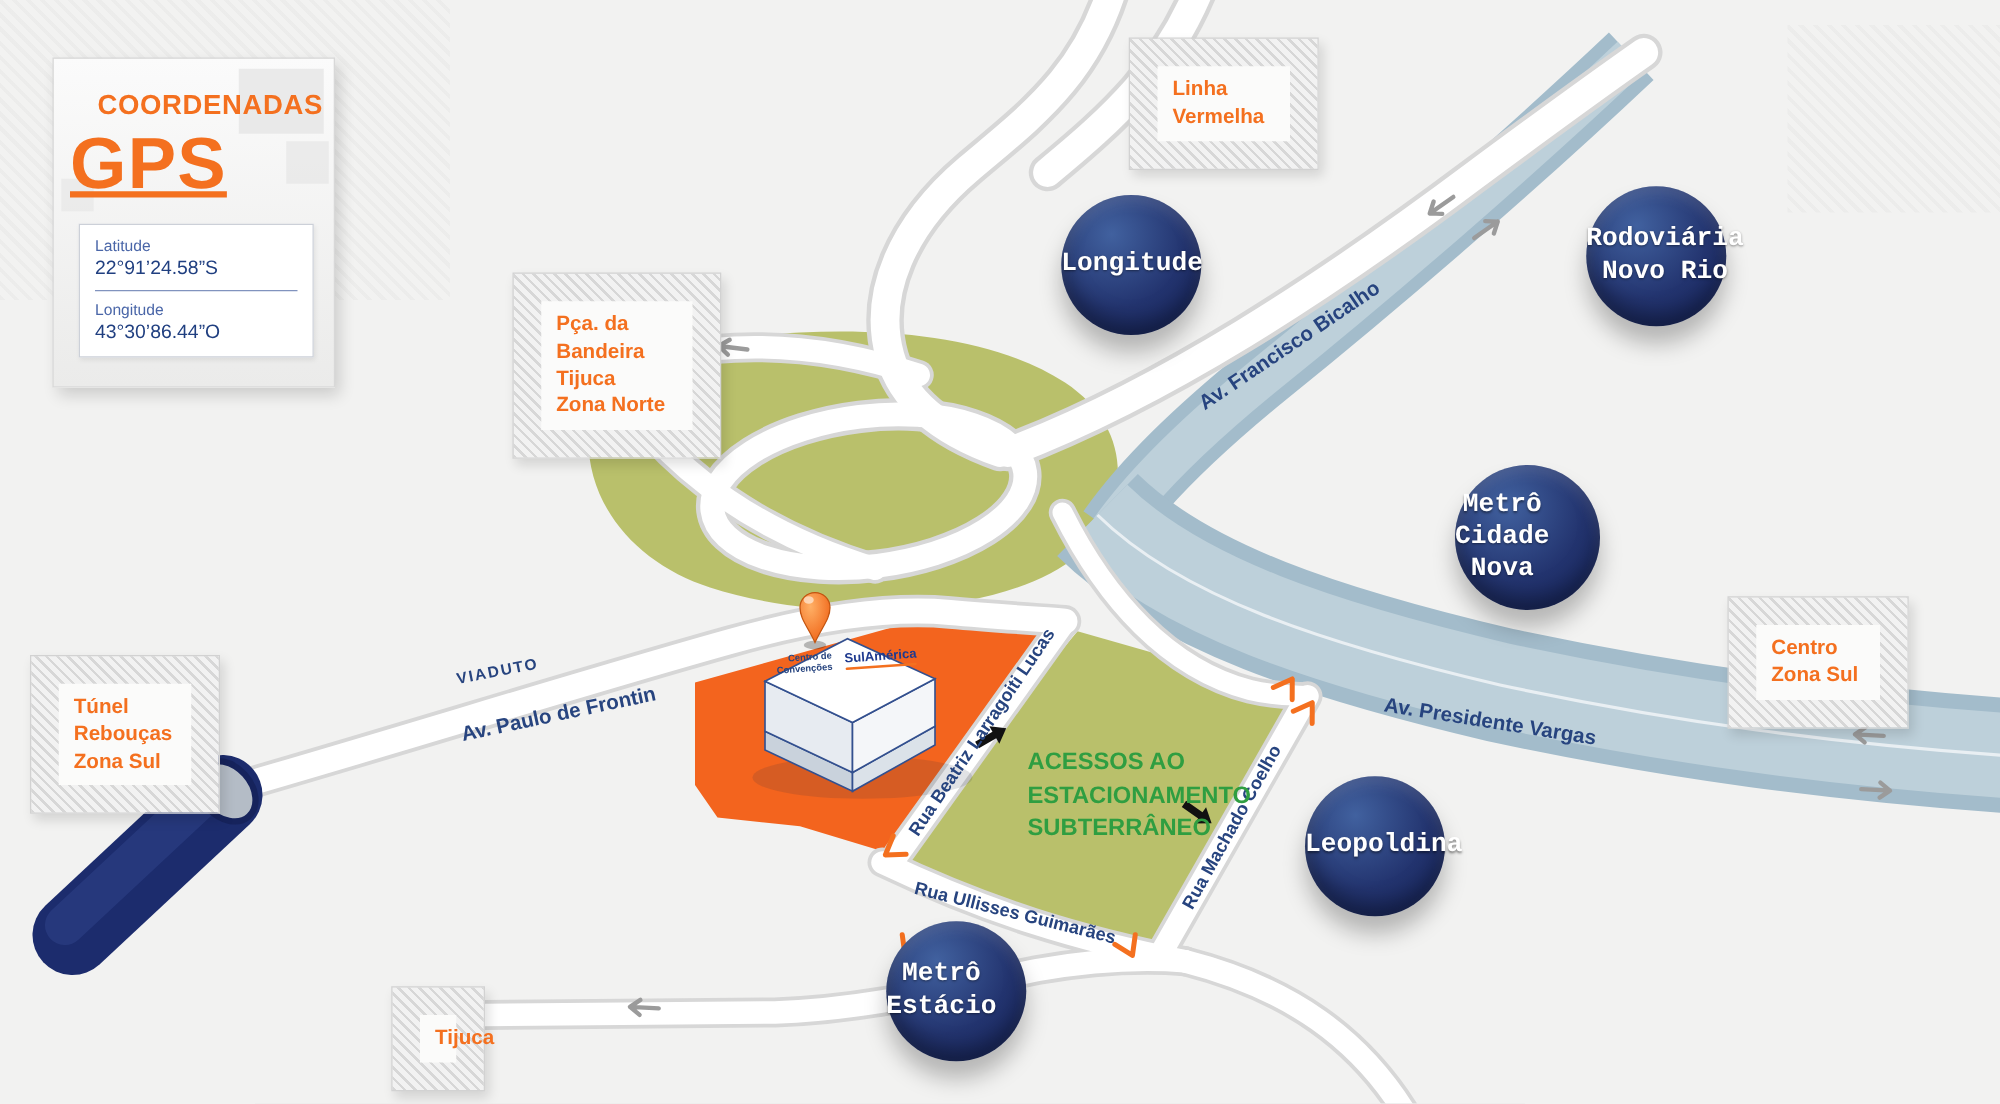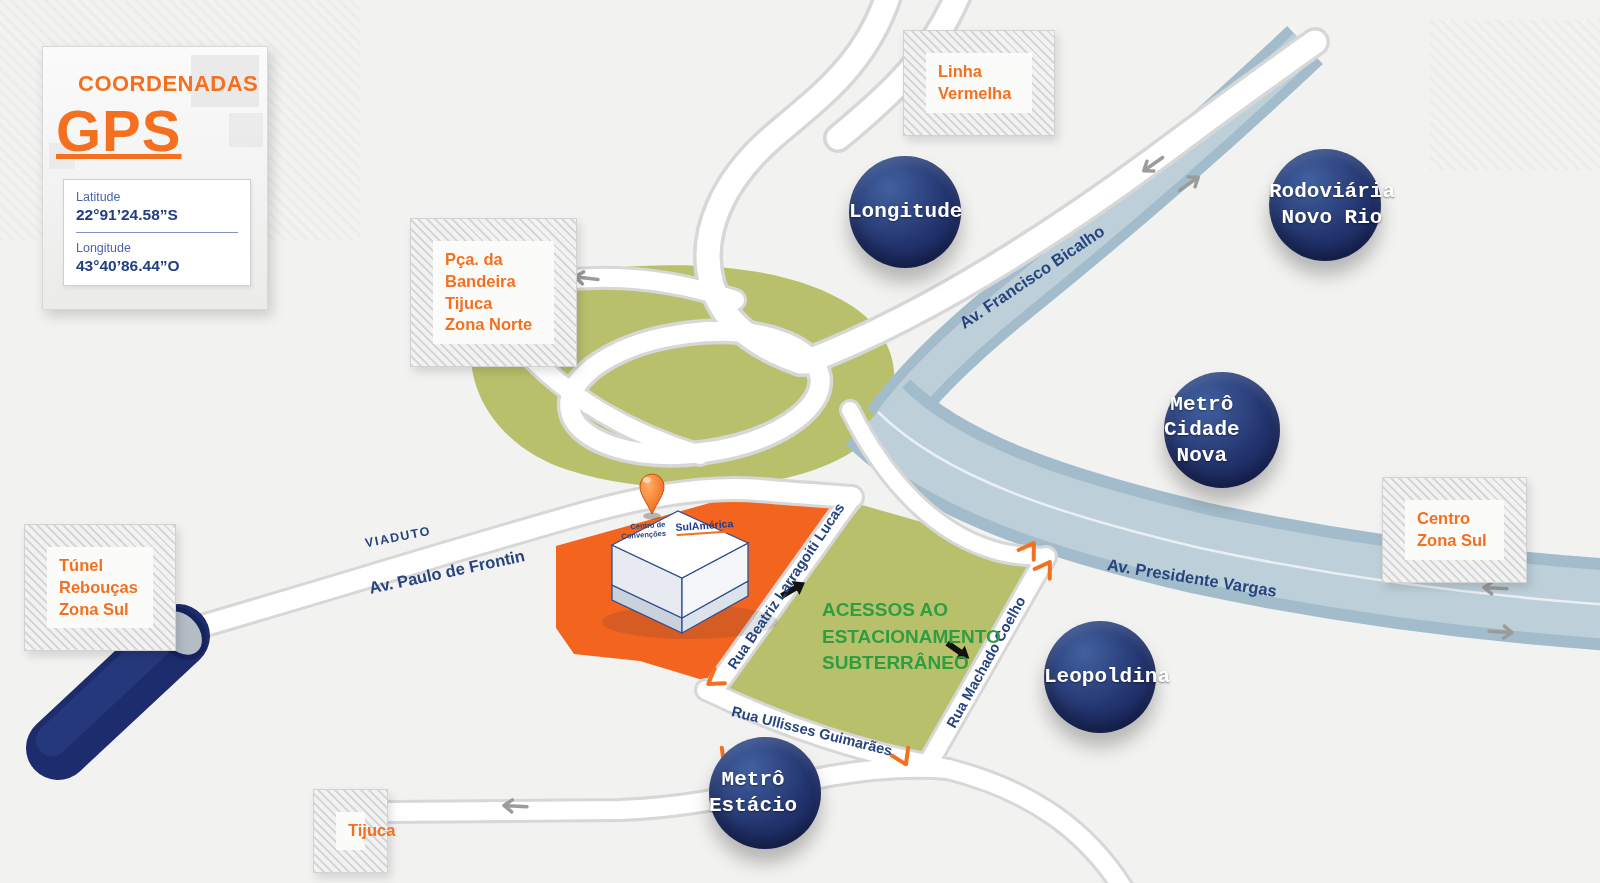--- a/index.html
+++ b/index.html
@@ -60,21 +60,21 @@
   .gps-sq{position:absolute;background:#e0e0df;}
   .gps-title1{position:absolute;left:15px;top:24px;color:#f4701f;font-weight:bold;font-size:22px;letter-spacing:.5px;margin-left:20px;}
   .gps-title2{position:absolute;left:13px;top:50px;color:#f4701f;font-weight:bold;font-size:58px;letter-spacing:1px;text-decoration:underline;}
   .gps-readout{
     position:absolute;left:20px;top:132px;width:188px;
     background:#ffffff;border:1px solid #ccd0d8;
     padding:10px 12px;box-sizing:border-box;
     box-shadow:1px 2px 4px rgba(0,0,0,.08);
   }
   .gps-lbl{color:#4a66a8;font-size:12.5px;margin-bottom:2px;}
-  .gps-val{color:#203f80;font-size:15.5px;font-weight:bold;}
+  .gps-val{color:#203f80;font-size:15.5px;font-weight:normal;}
   .gps-div{border:none;border-top:1px solid #8193be;margin:8px 0;}
   
   .note-parking{
     position:absolute;left:822px;top:597px;
     color:#2f9e41;font-weight:bold;font-size:19px;line-height:1.4;
     white-space:pre-line;
   }
   .venue-logo{
     position:absolute;left:621px;top:519px;width:112px;
     display:flex;align-items:center;gap:5px;
@@ -225,21 +225,21 @@
     <div class="gps-sq" style="left:148px;top:8px;width:68px;height:52px;opacity:.6;"></div>
     <div class="gps-sq" style="left:186px;top:66px;width:34px;height:34px;opacity:.5;"></div>
     <div class="gps-sq" style="left:6px;top:96px;width:26px;height:26px;opacity:.45;"></div>
     <div class="gps-title1">COORDENADAS</div>
     <div class="gps-title2">GPS</div>
     <div class="gps-readout">
       <div class="gps-lbl">Latitude</div>
       <div class="gps-val">22°91’24.58”S</div>
       <hr class="gps-div">
       <div class="gps-lbl">Longitude</div>
-      <div class="gps-val">43°40’86.44”O</div>
+      <div class="gps-val">43°30’86.44”O</div>
     </div>
   </div>
 
   <div class="callout" style="left:903px;top:30px;width:152px;">
     <div class="callout-inner">Linha
 Vermelha</div>
   </div>
   <div class="callout" style="left:410px;top:218px;width:167px;">
     <div class="callout-inner">Pça. da Bandeira
 Tijuca

